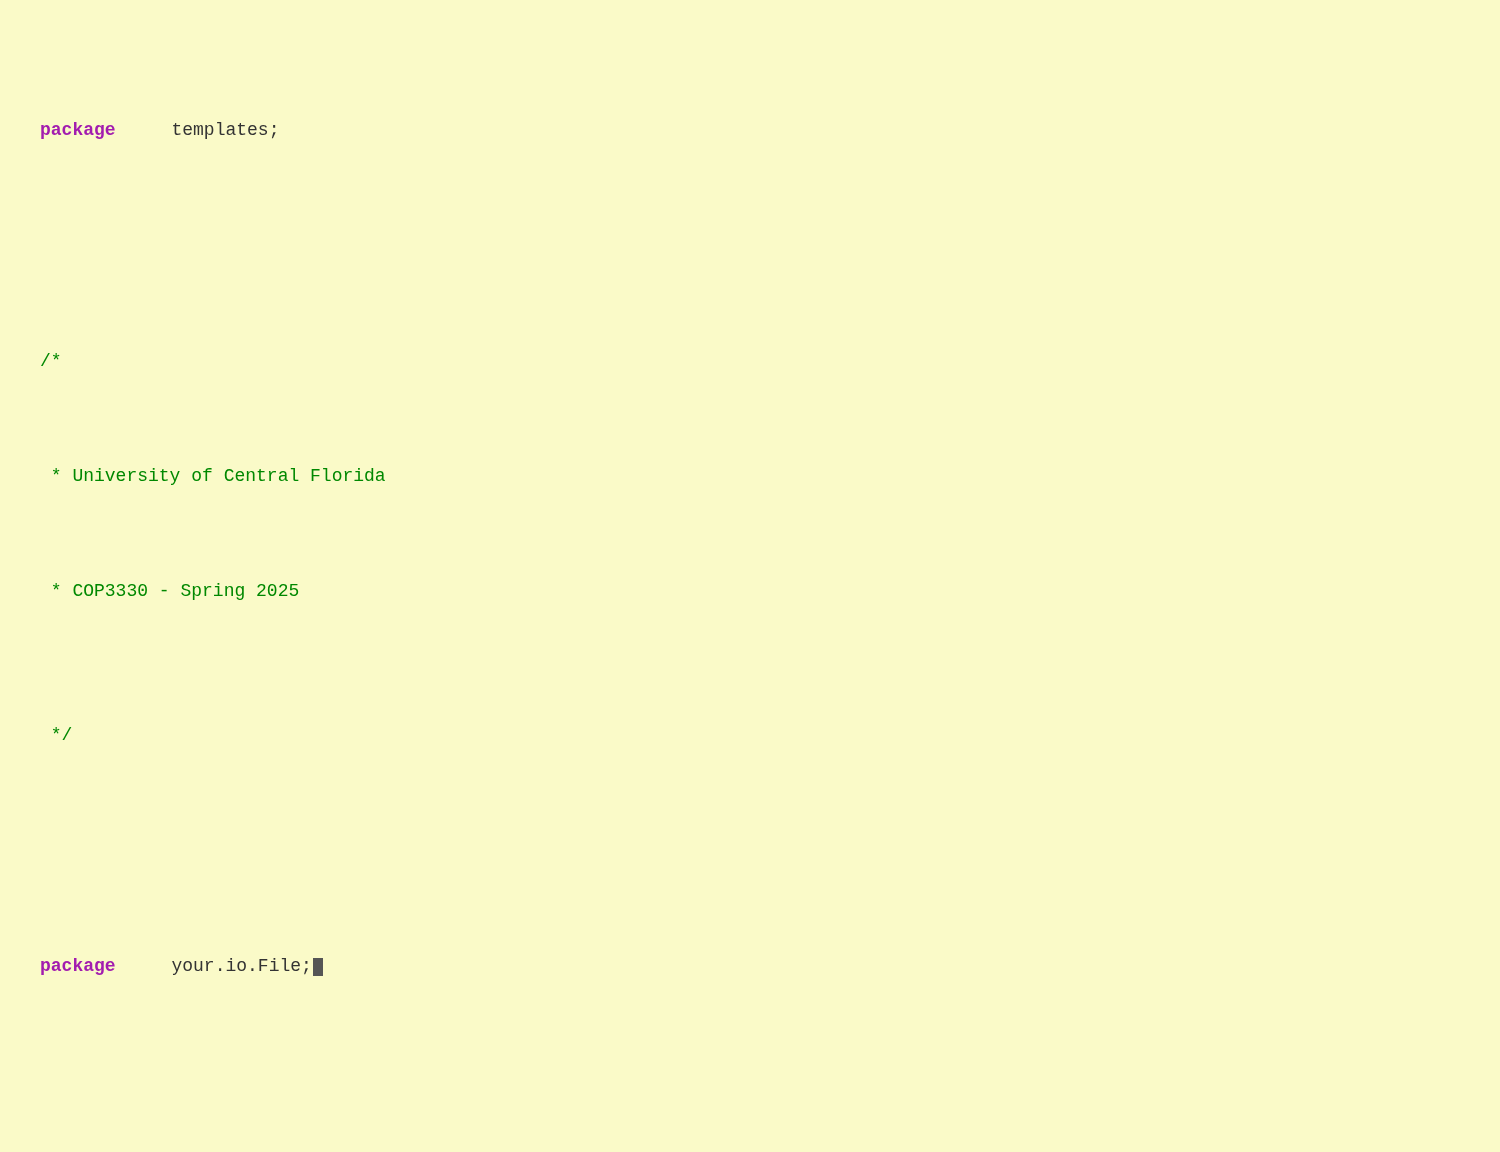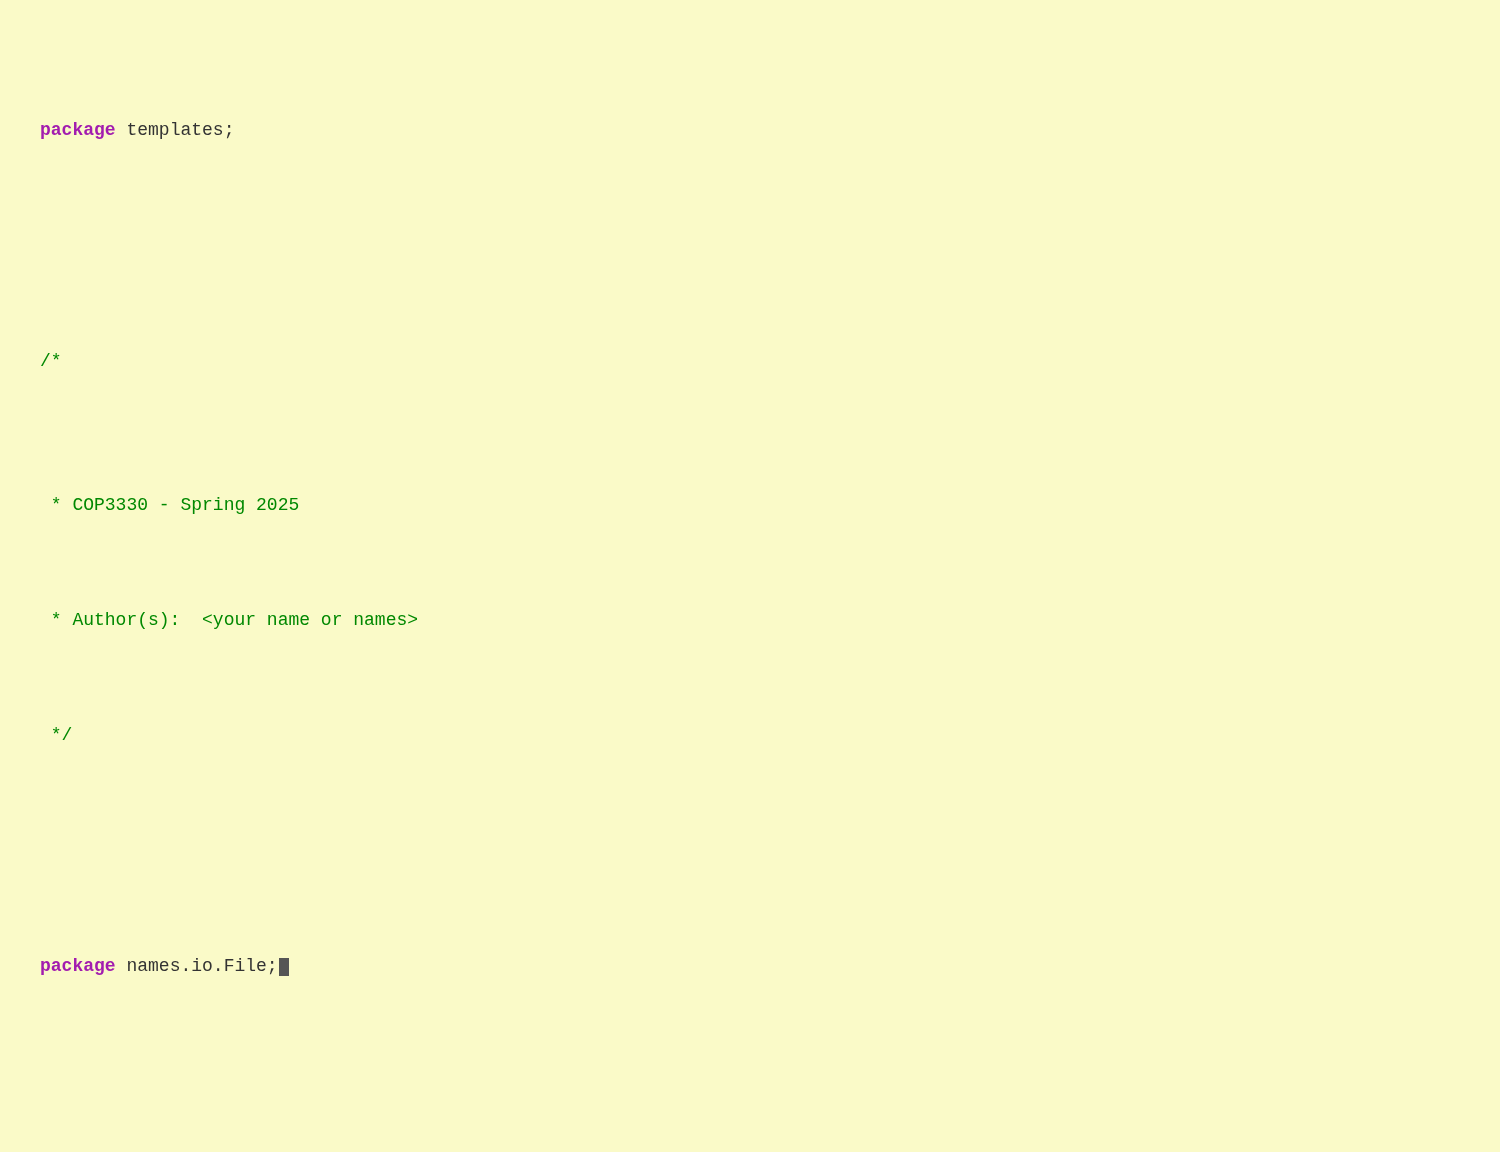--- a/index.html
+++ b/index.html
@@ -27,20 +27,21 @@
       color: #a21caf;
       font-weight: bold;
     }
 
     .comment {
       color: #008800;
     }
 
     .text-normal {
       color: #333333;
+      margin-left: 45px;
     }
 
     .cursor {
       display: inline-block;
       width: 10px;
       height: 18px;
       background-color: #555555;
       vertical-align: text-bottom;
       margin-left: 1px;
     }
@@ -53,30 +54,30 @@
 <body>
 
 <div class="code-block">
   
   <span class="line"><span class="kw-blue">package</span><span class="text-normal"> templates;</span></span>
   
   <span class="line"> </span>
   
   <span class="line"><span class="comment">/*</span></span>
   
+  <span class="line"><span class="comment"> * University of Central Florida</span></span>
   
   <span class="line"><span class="comment"> * COP3330 - Spring 2025</span></span>
   
-  <span class="line"><span class="comment"> * Author(s):  &lt;your name or names&gt;</span></span>
   
   <span class="line"><span class="comment"> */</span></span>
   
   <span class="line"> </span>
   
-  <span class="line"><span class="kw-blue">package</span><span class="text-normal"> names.io.File;</span><span class="cursor"></span></span>
+  <span class="line"><span class="kw-blue">package</span><span class="text-normal"> your.io.File;</span><span class="cursor"></span></span>
   
   
   
   
   
   
   
   
   
   

